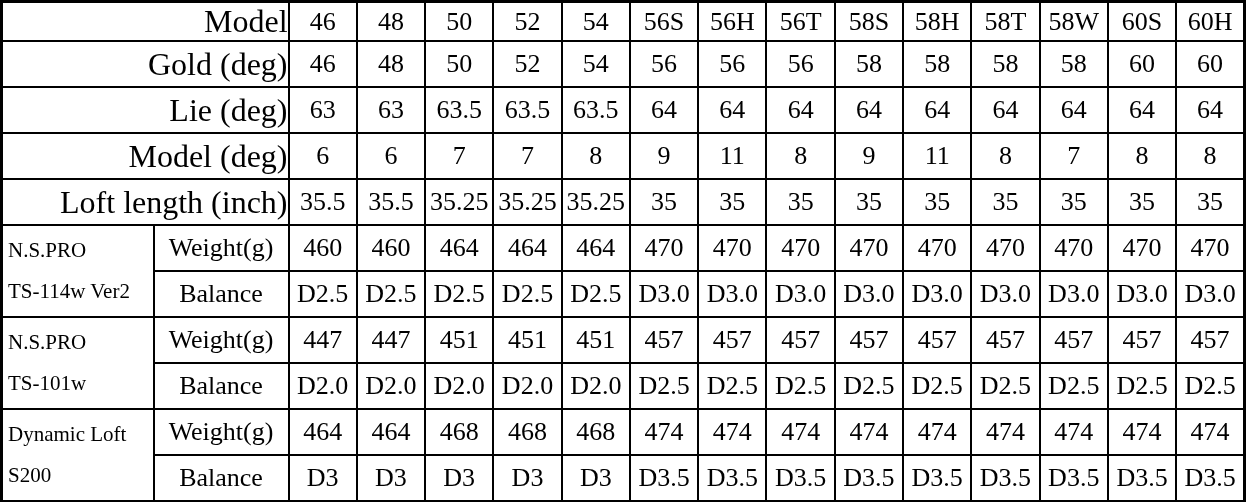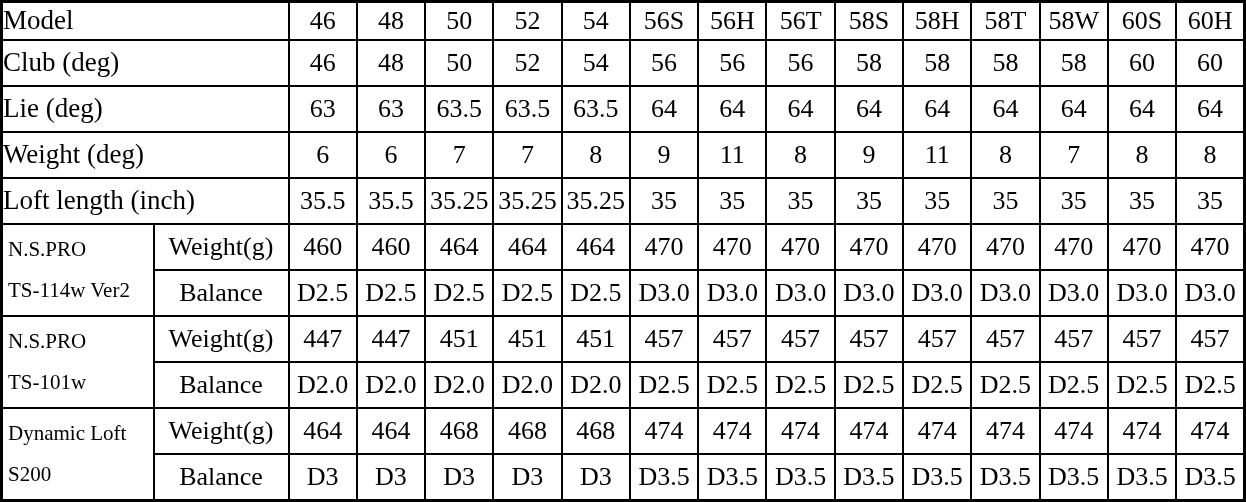--- a/index.html
+++ b/index.html
@@ -23,23 +23,23 @@
   table.spec td, table.spec th {
     border: 2px solid #000000;
     padding: 0;
     font-weight: normal;
     overflow: hidden;
     white-space: nowrap;
   }
   tr.row { height: 46px; }
   tr.row-first { height: 38px; }
   td.label {
-    text-align: left;
+    text-align: right;
     padding-left: 7px;
-    font-size: 27px;
+    font-size: 32px;
   }
   td.sublabel {
     text-align: center;
     padding-left: 6px;
     font-size: 26px;
   }
   td.val {
     text-align: center;
     font-size: 26px;
   }
@@ -97,21 +97,21 @@
           <td class="val">56H</td>
           <td class="val">56T</td>
           <td class="val">58S</td>
           <td class="val">58H</td>
           <td class="val">58T</td>
           <td class="val">58W</td>
           <td class="val">60S</td>
           <td class="val">60H</td>
         </tr>
         <tr class="row">
-          <td class="label" colspan="2">Club (deg)</td>
+          <td class="label" colspan="2">Gold (deg)</td>
           <td class="val">46</td>
           <td class="val">48</td>
           <td class="val">50</td>
           <td class="val">52</td>
           <td class="val">54</td>
           <td class="val">56</td>
           <td class="val">56</td>
           <td class="val">56</td>
           <td class="val">58</td>
           <td class="val">58</td>
@@ -131,21 +131,21 @@
           <td class="val">64</td>
           <td class="val">64</td>
           <td class="val">64</td>
           <td class="val">64</td>
           <td class="val">64</td>
           <td class="val">64</td>
           <td class="val">64</td>
           <td class="val">64</td>
         </tr>
         <tr class="row">
-          <td class="label" colspan="2">Weight (deg)</td>
+          <td class="label" colspan="2">Model (deg)</td>
           <td class="val">6</td>
           <td class="val">6</td>
           <td class="val">7</td>
           <td class="val">7</td>
           <td class="val">8</td>
           <td class="val">9</td>
           <td class="val">11</td>
           <td class="val">8</td>
           <td class="val">9</td>
           <td class="val">11</td>

